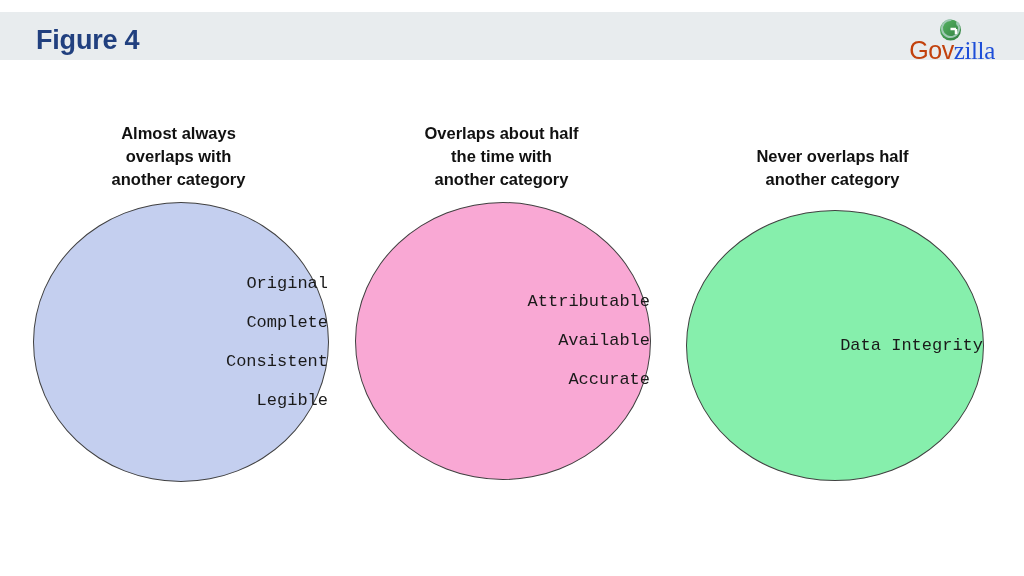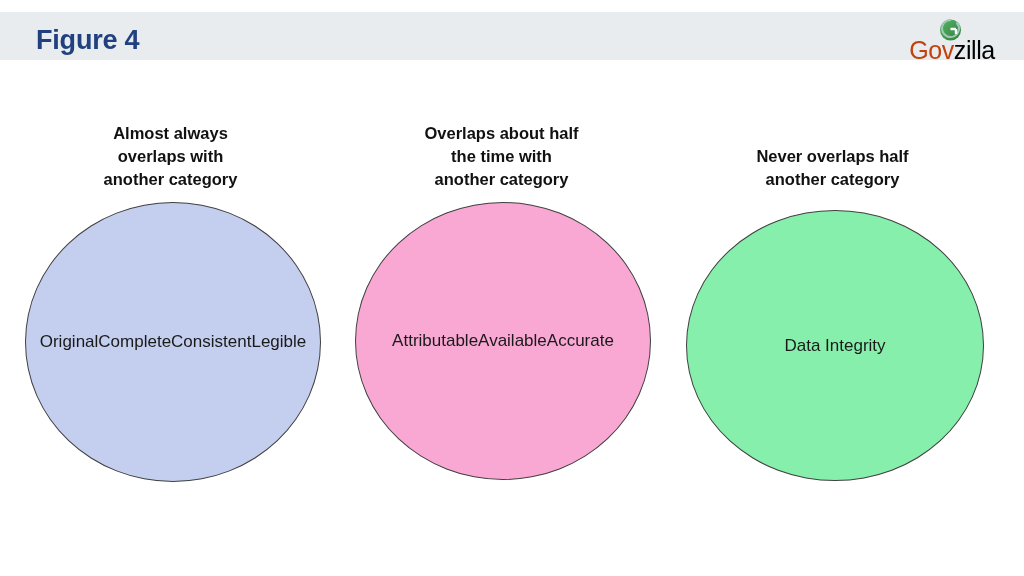--- a/index.html
+++ b/index.html
@@ -55,37 +55,37 @@
     position: absolute;
     left: 0;
     top: 22px;
     width: 108px;
     text-align: center;
     font-size: 25px;
     line-height: 28px;
     letter-spacing: -0.4px;
   }
   .logo-gov { color: #c2410c; text-align: center; }
-  .logo-zilla { color: #000000; }
+  .logo-zilla { color: #1d4ed8; font-family: Liberation Serif, serif; }
 
   
   .diagram {
     position: absolute;
     left: 0;
     top: 55px;
     width: 1024px;
     height: 521px;
   }
   .column {
     position: absolute;
     top: 0;
     width: 341px;
     height: 521px;
   }
-  .col-0 { left: 0px; }
+  .col-0 { left: 8px; }
   .col-1 { left: 331px; }
   .col-2 { left: 662px; }
 
   .caption {
     position: absolute;
     left: 0;
     width: 341px;
     text-align: center;
     font-size: 16.5px;
     font-weight: bold;
@@ -96,23 +96,24 @@
   .col-0 .caption { top: 67px; }
   .col-1 .caption { top: 67px; }
   .col-2 .caption { top: 90px; }
 
   .circle {
     position: absolute;
     border: 1.6px solid #404040;
     border-radius: 50%;
     box-sizing: border-box;
     display: flex;
-    flex-direction: row;
-    align-items: center;
+    flex-direction: column;
+    align-items: flex-end;
     justify-content: center;
+    font-family: Liberation Mono, monospace;
   }
   .col-0 .circle {
     left: 25px;
     top: 147px;
     width: 296px;
     height: 280px;
     background: #c4cfef;
   }
   .col-1 .circle {
     left: 24px;

